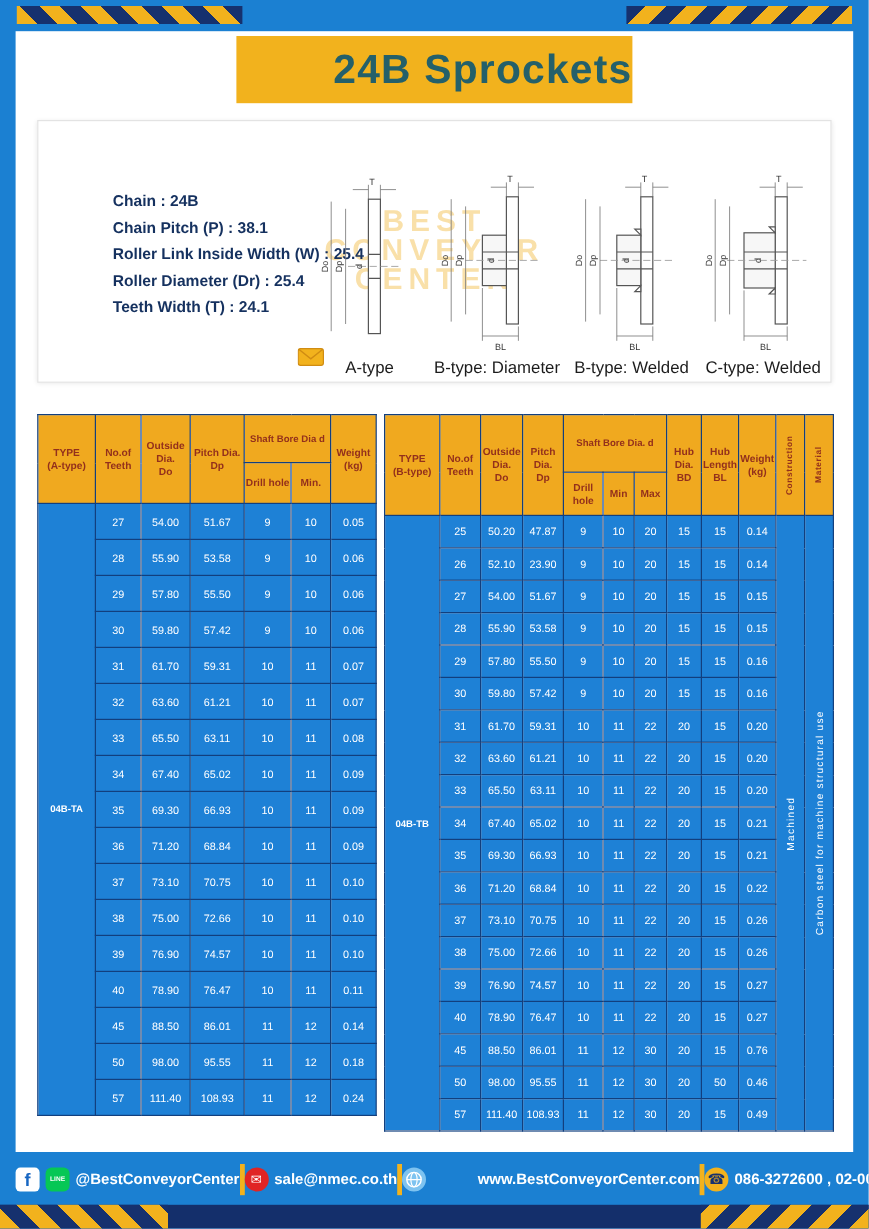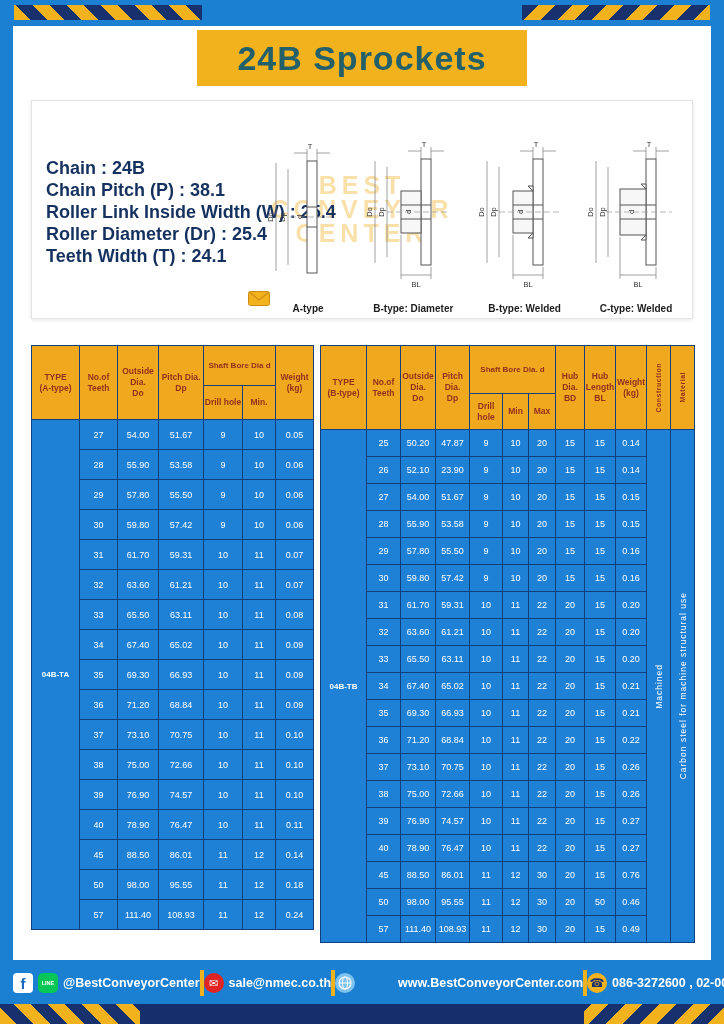--- a/index.html
+++ b/index.html
@@ -11,37 +11,37 @@
   .hazard { position:absolute; height:15px; width:188px;
             background:repeating-linear-gradient(45deg,#f2b21d 0 12px,#16316e 12px 24px); }
   .hazard.tl { top:5px; left:14px; }
   .hazard.tr { top:5px; right:14px;
             background:repeating-linear-gradient(-45deg,#f2b21d 0 12px,#16316e 12px 24px); }
 
   .inner { position:absolute; left:13px; right:13px; top:26px; bottom:64px; background:#ffffff; }
 
   .banner { position:absolute; top:30px; left:50%; transform:translateX(-50%);
             width:330px; height:56px; background:#f2b21d; z-index:5;
-            display:flex; align-items:center; justify-content:center; }
+            display:flex; align-items:center; justify-content:flex-end; }
   .banner h1 { font-size:34px; font-weight:bold; color:#24606a; letter-spacing:1px; }
 
   .spec-panel { position:absolute; left:18px; right:18px; top:74px; height:219px;
                 background:#fff; border:1px solid #e3e3e3; box-shadow:0 1px 4px rgba(0,0,0,.10); }
   .spec-text { position:absolute; left:14px; top:56px; z-index:2; }
-  .spec-line { font-size:18px; font-weight:bold; color:#15315f; line-height:22px; white-space:nowrap; }
+  .spec-line { font-size:13px; font-weight:bold; color:#15315f; line-height:22px; white-space:nowrap;margin-left:48px; }
 
   .watermark { position:absolute; left:50%; top:50%; transform:translate(-50%,-52%);
                text-align:center; z-index:1; pointer-events:none; }
   .watermark span { display:block; font-weight:bold; letter-spacing:5px;
                     color:rgba(240,178,41,.40); font-size:25px; line-height:24px; }
 
   .diagrams { position:absolute; left:232px; right:6px; top:8px; bottom:4px; z-index:2;
               display:flex; justify-content:space-between; align-items:flex-end; }
   .fig { display:flex; flex-direction:column; align-items:center; }
-  .fig-caption { font-size:10px; color:#1c1c1c; margin-top:12px;font-weight:bold; }
+  .fig-caption { font-size:14px; color:#1c1c1c; margin-top:2px; }
   .part  { fill:#ffffff; stroke:#555; stroke-width:1; }
   .hub   { fill:#f7f7f7; stroke:#555; stroke-width:1; }
   .dim   { stroke:#7a7a7a; stroke-width:0.7; }
   .cline { stroke:#999; stroke-width:0.7; stroke-dasharray:6 3; }
   .dimt  { font-size:7.5px; fill:#333; font-family:"Liberation Sans",sans-serif; }
 
   .envelope { position:absolute; left:216px; bottom:8px; z-index:3; }
 
   .tables { position:absolute; left:18px; top:319px; display:flex; gap:6px; align-items:flex-start; }
   table { border-collapse:collapse; table-layout:fixed; }

